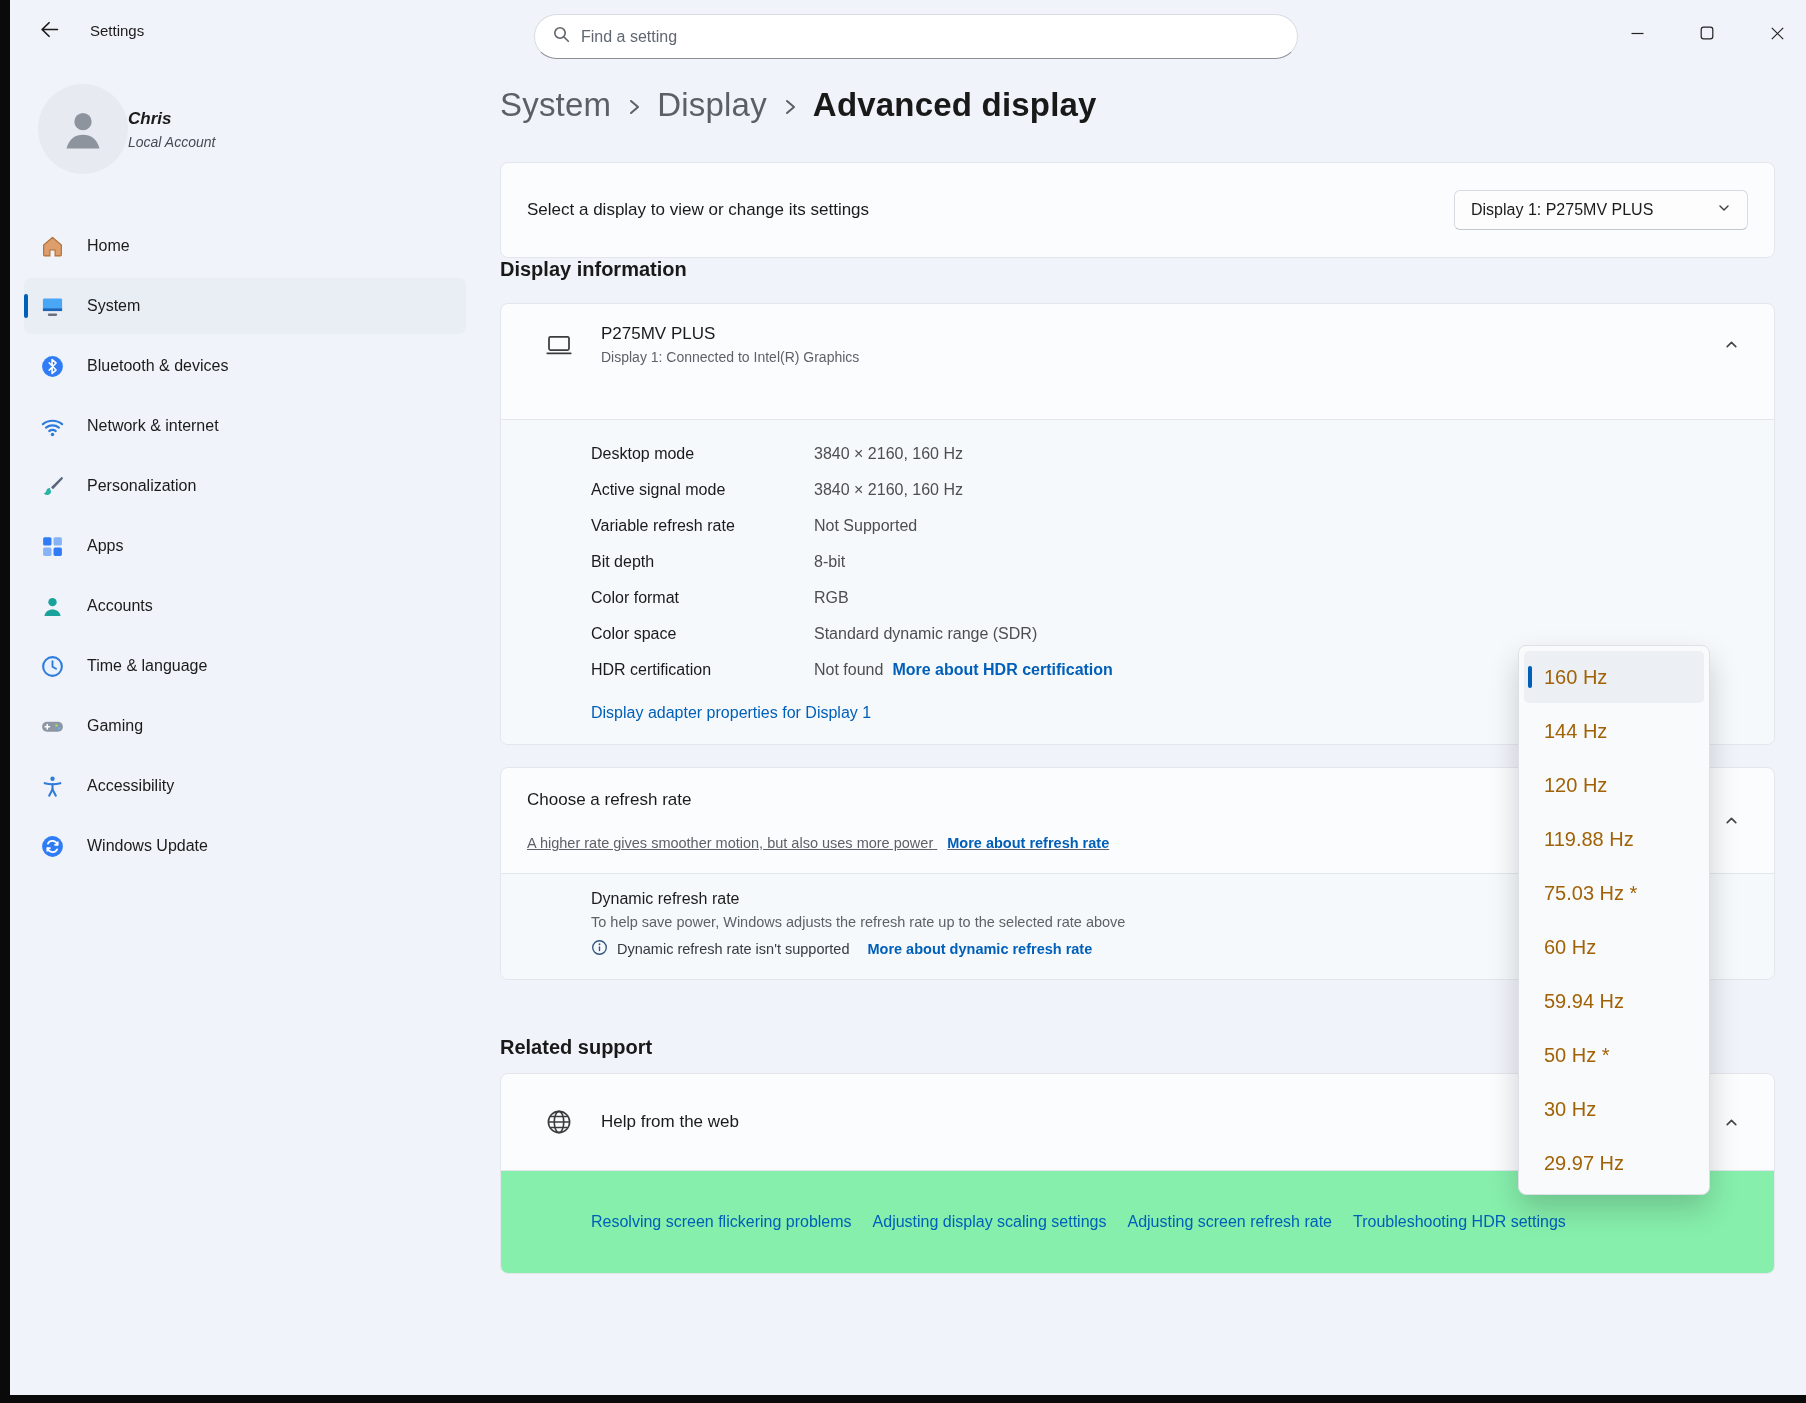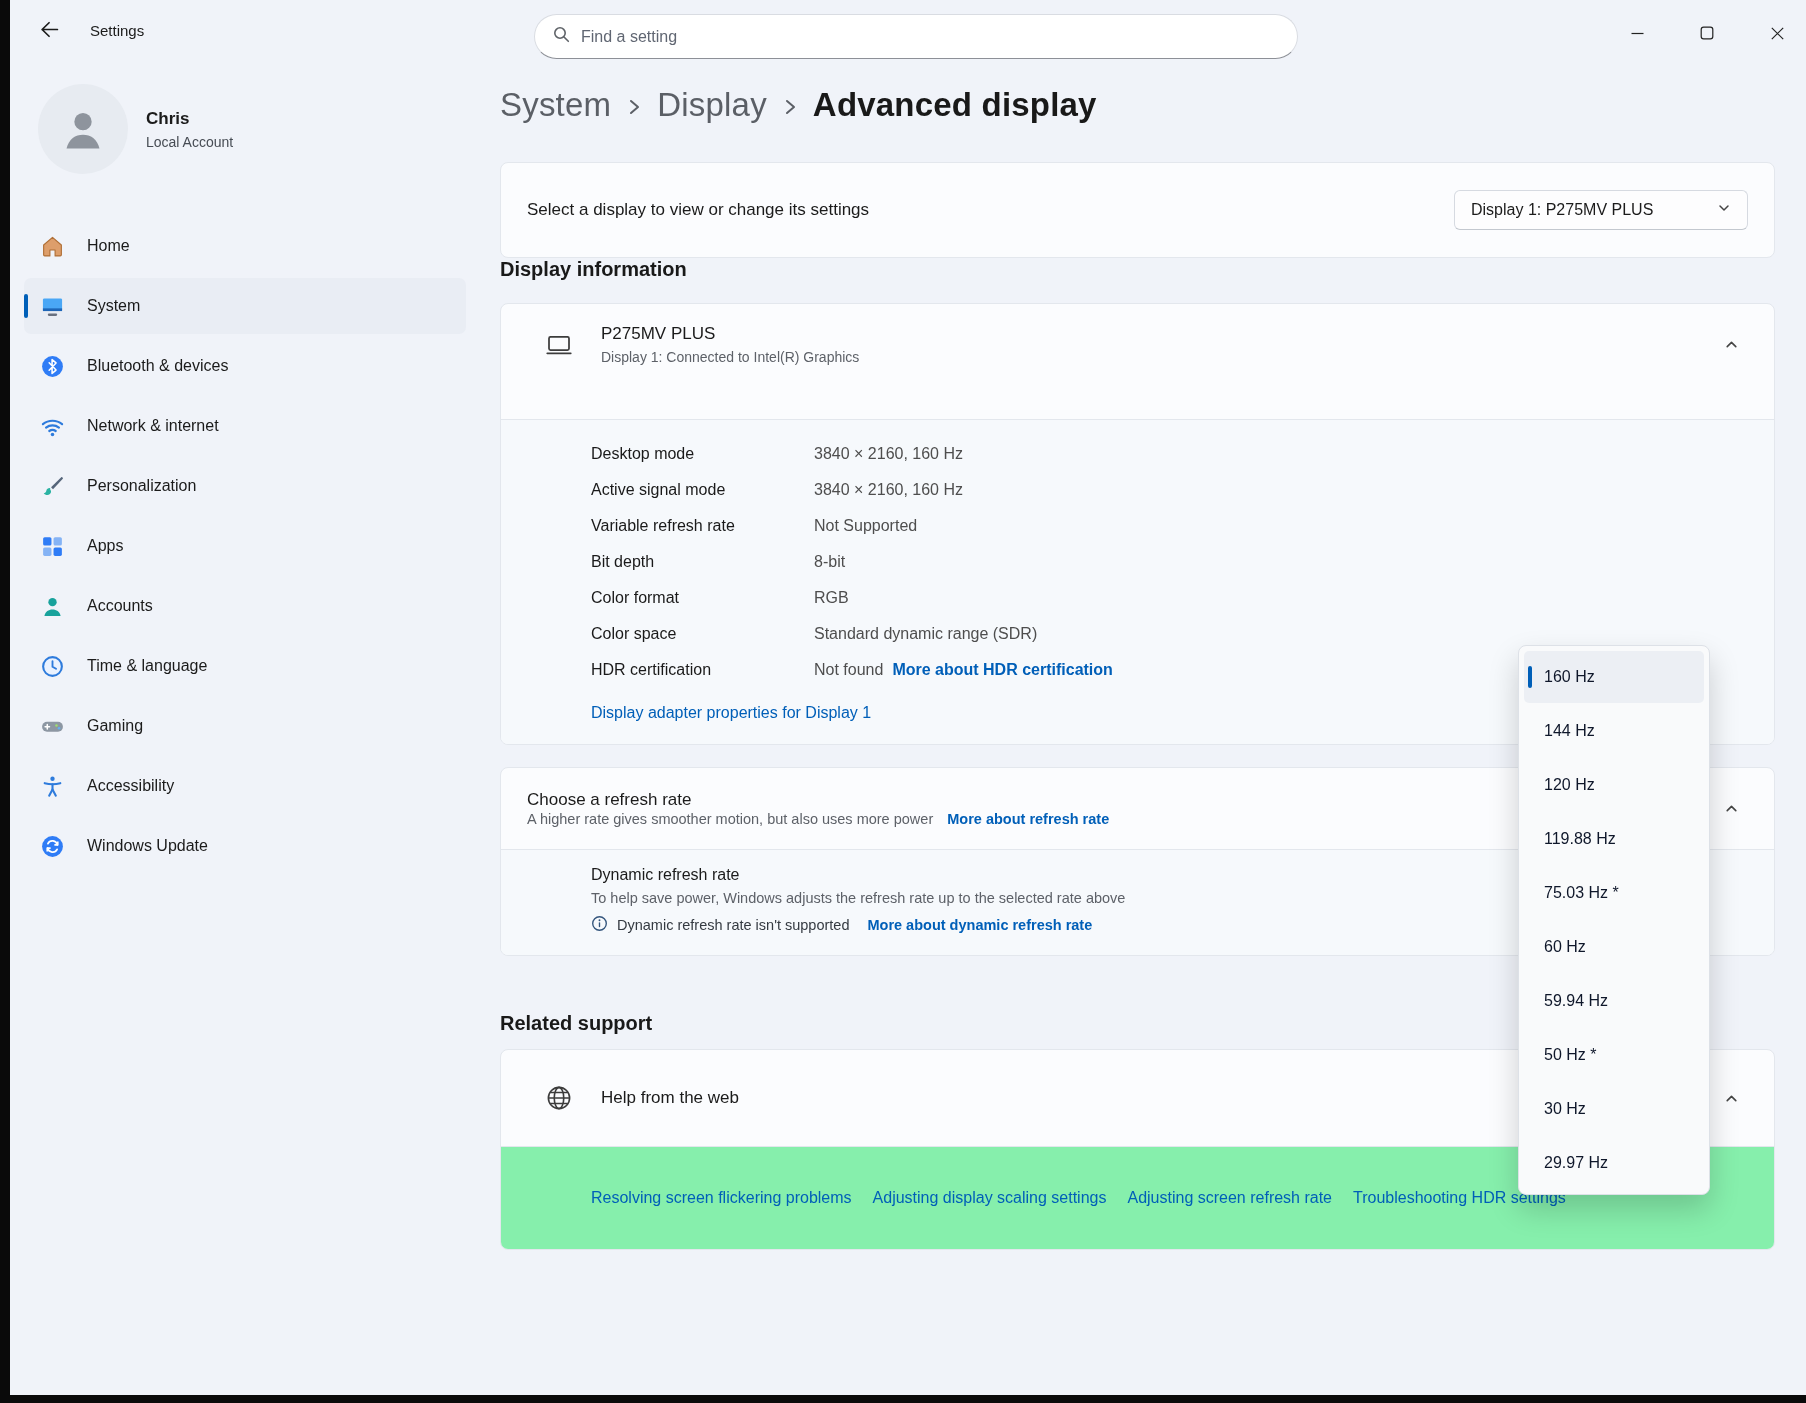--- a/index.html
+++ b/index.html
@@ -31,21 +31,21 @@
   .searchbox input {
     flex: 1; border: none; outline: none; background: transparent;
     font-family: "Liberation Sans", sans-serif; font-size: 16px; color: #1b1b1b;
   }
   .searchbox input::placeholder { color: #606672; }
   .win-controls { position: absolute; top: 16px; right: 6px; display: flex; gap: 24px; }
   .win-btn { width: 46px; height: 34px; display: flex; align-items: center; justify-content: center; }
 
   
   .sidebar { position: absolute; left: 0; top: 62px; width: 470px; bottom: 0; padding: 0 14px; }
-  .user { display: flex; align-items: center; gap: 18px; margin: 22px 0 44px 14px; }
+  .user { display: flex; align-items: center; gap: 0; margin: 22px 0 44px 14px; font-style: italic; }
   .avatar {
     width: 90px; height: 90px; border-radius: 50%; background: #e7ebf1;
     display: flex; align-items: center; justify-content: center; overflow: hidden;
   }
   .user-name { font-size: 17px; font-weight: 700; }
   .user-type { font-size: 14px; color: #474c54; margin-top: 5px; }
   .nav { display: flex; flex-direction: column; gap: 4px; }
   .nav-item {
     position: relative; display: flex; align-items: center; gap: 22px;
     height: 56px; padding: 0 16px; border-radius: 7px; font-size: 16px; cursor: default;
@@ -89,21 +89,21 @@
 
   .info-rows { padding: 16px 0 4px; }
   .info-row { display: flex; padding: 7px 26px 7px 90px; font-size: 16px; line-height: 22px; }
   .info-label { width: 223px; color: #1a1a1a; flex-shrink: 0; }
   .info-value { color: #4e4e4e; }
   .inline-link { color: #005fb8; font-weight: 600; margin-left: 9px; }
   .adapter-link { display: inline-block; margin: 12px 26px 22px 90px; font-size: 16px; color: #005fb8; }
 
   .refresh-header { display: flex; align-items: center; padding: 22px 26px; }
   .refresh-title { font-size: 17px; }
-  .refresh-sub { font-size: 14.5px; color: #5d6168; margin-top: 1px; }
+  .refresh-sub { font-size: 14.5px; color: #5d6168; margin-top: 25px; text-decoration: underline; }
   .refresh-sub .inline-link { margin-left: 10px; }
   .refresh-body { border-top: 1px solid #e3e7ed; background: #f6f9fc; padding: 16px 26px 20px 90px; }
   .dyn-title { font-size: 16px; }
   .dyn-desc { font-size: 14.5px; color: #5d6168; margin-top: 6px; }
   .dyn-status { display: flex; align-items: center; gap: 9px; margin-top: 9px; font-size: 14.5px; color: #303固0; }
   .dyn-status-text { color: #343a41; }
 
   .help-header { display: flex; align-items: center; gap: 26px; height: 96px; padding: 0 26px; }
   .help-body {
     border-top: 1px solid #e3e7ed; background: #86efac;
@@ -112,21 +112,21 @@
   .help-link { color: #005fb8; font-size: 16px; line-height: 22px; }
 
   
   .flyout {
     position: absolute; left: 1508px; top: 645px; width: 192px; z-index: 50;
     background: #f9fafb; border: 1px solid #dde1e7; border-radius: 8px; padding: 3px;
     box-shadow: 0 14px 30px rgba(0,0,0,.18);
   }
   .flyout-item {
     position: relative; height: 52px; margin: 2px; display: flex; align-items: center;
-    padding: 0 10px 0 20px; border-radius: 5px; font-size: 16px; color: #0f172a;
+    padding: 0 10px 0 20px; border-radius: 5px; font-size: 20px; color: #a16207;
   }
   .flyout-item.selected { background: #eceff4; }
   .flyout-item.selected::before {
     content: ""; position: absolute; left: 4px; top: 50%; transform: translateY(-50%);
     width: 3.5px; height: 22px; border-radius: 2px; background: #005fb8;
   }
 </style>
 </head>
 <body>
 

